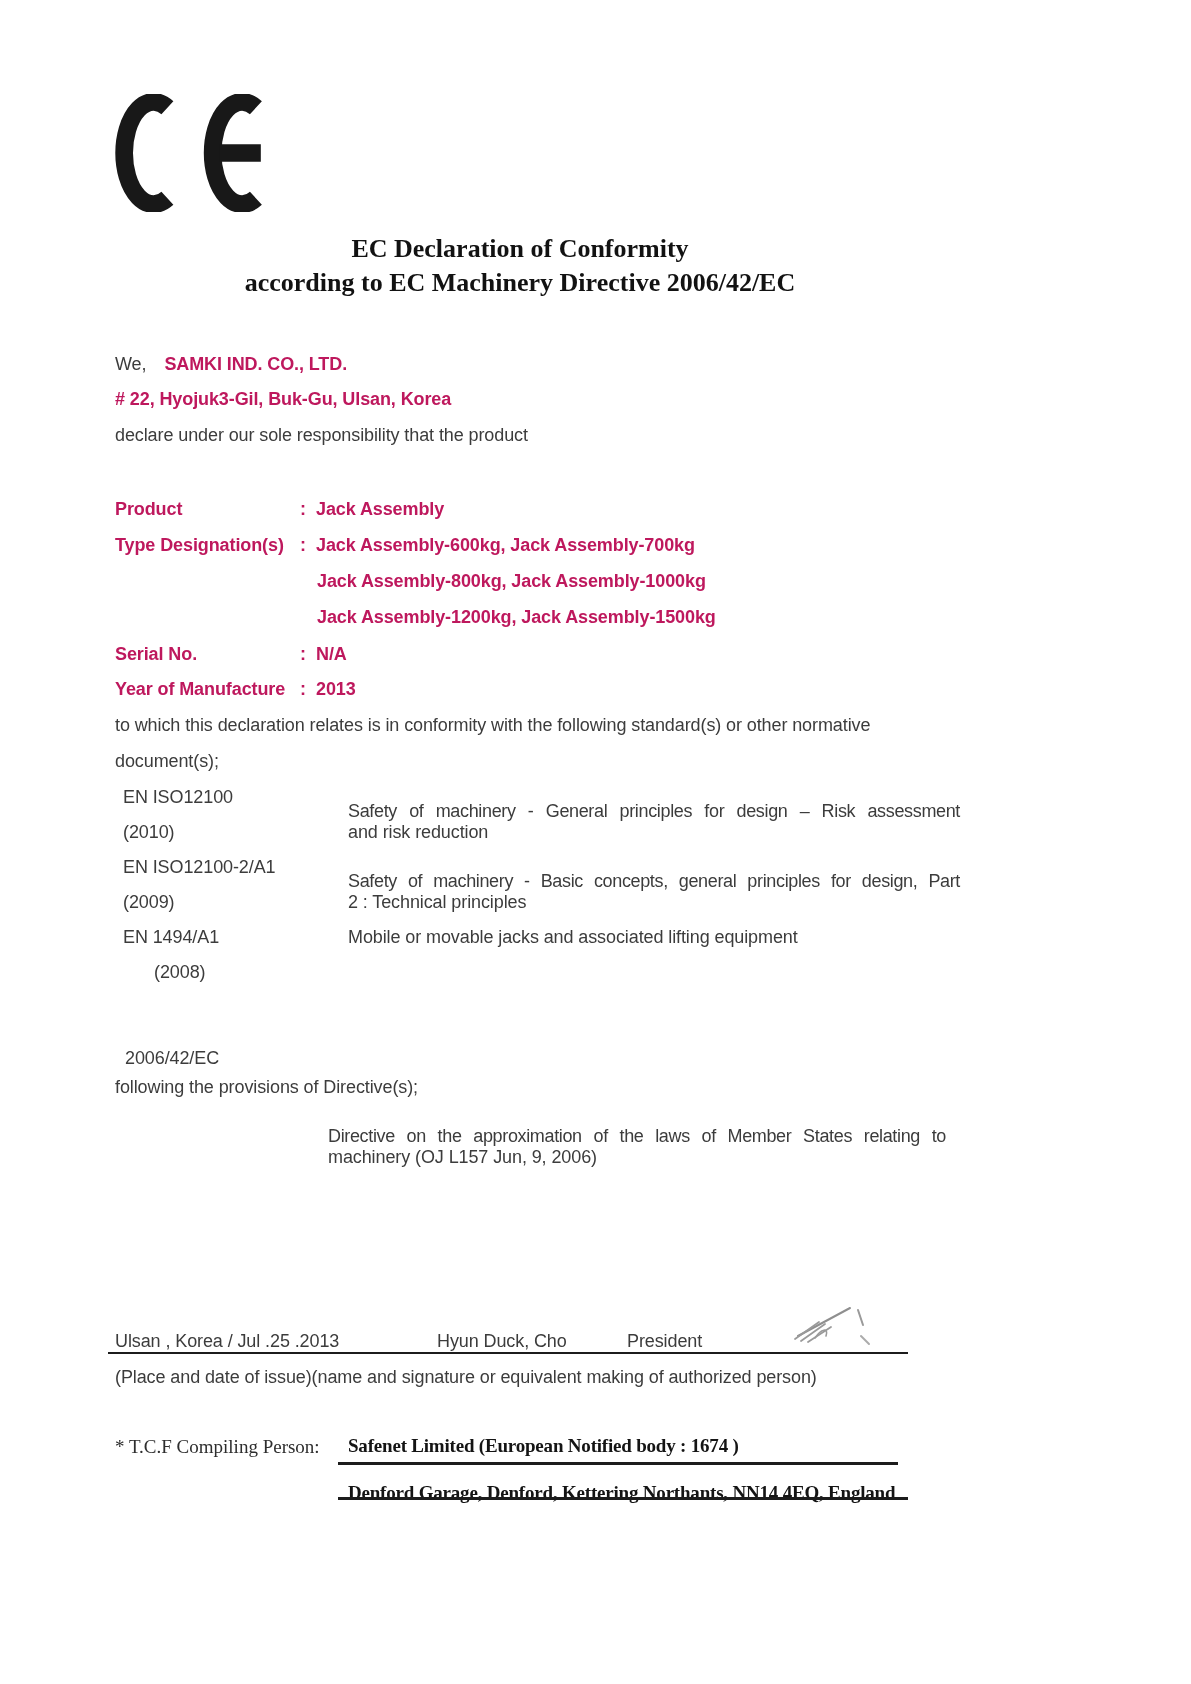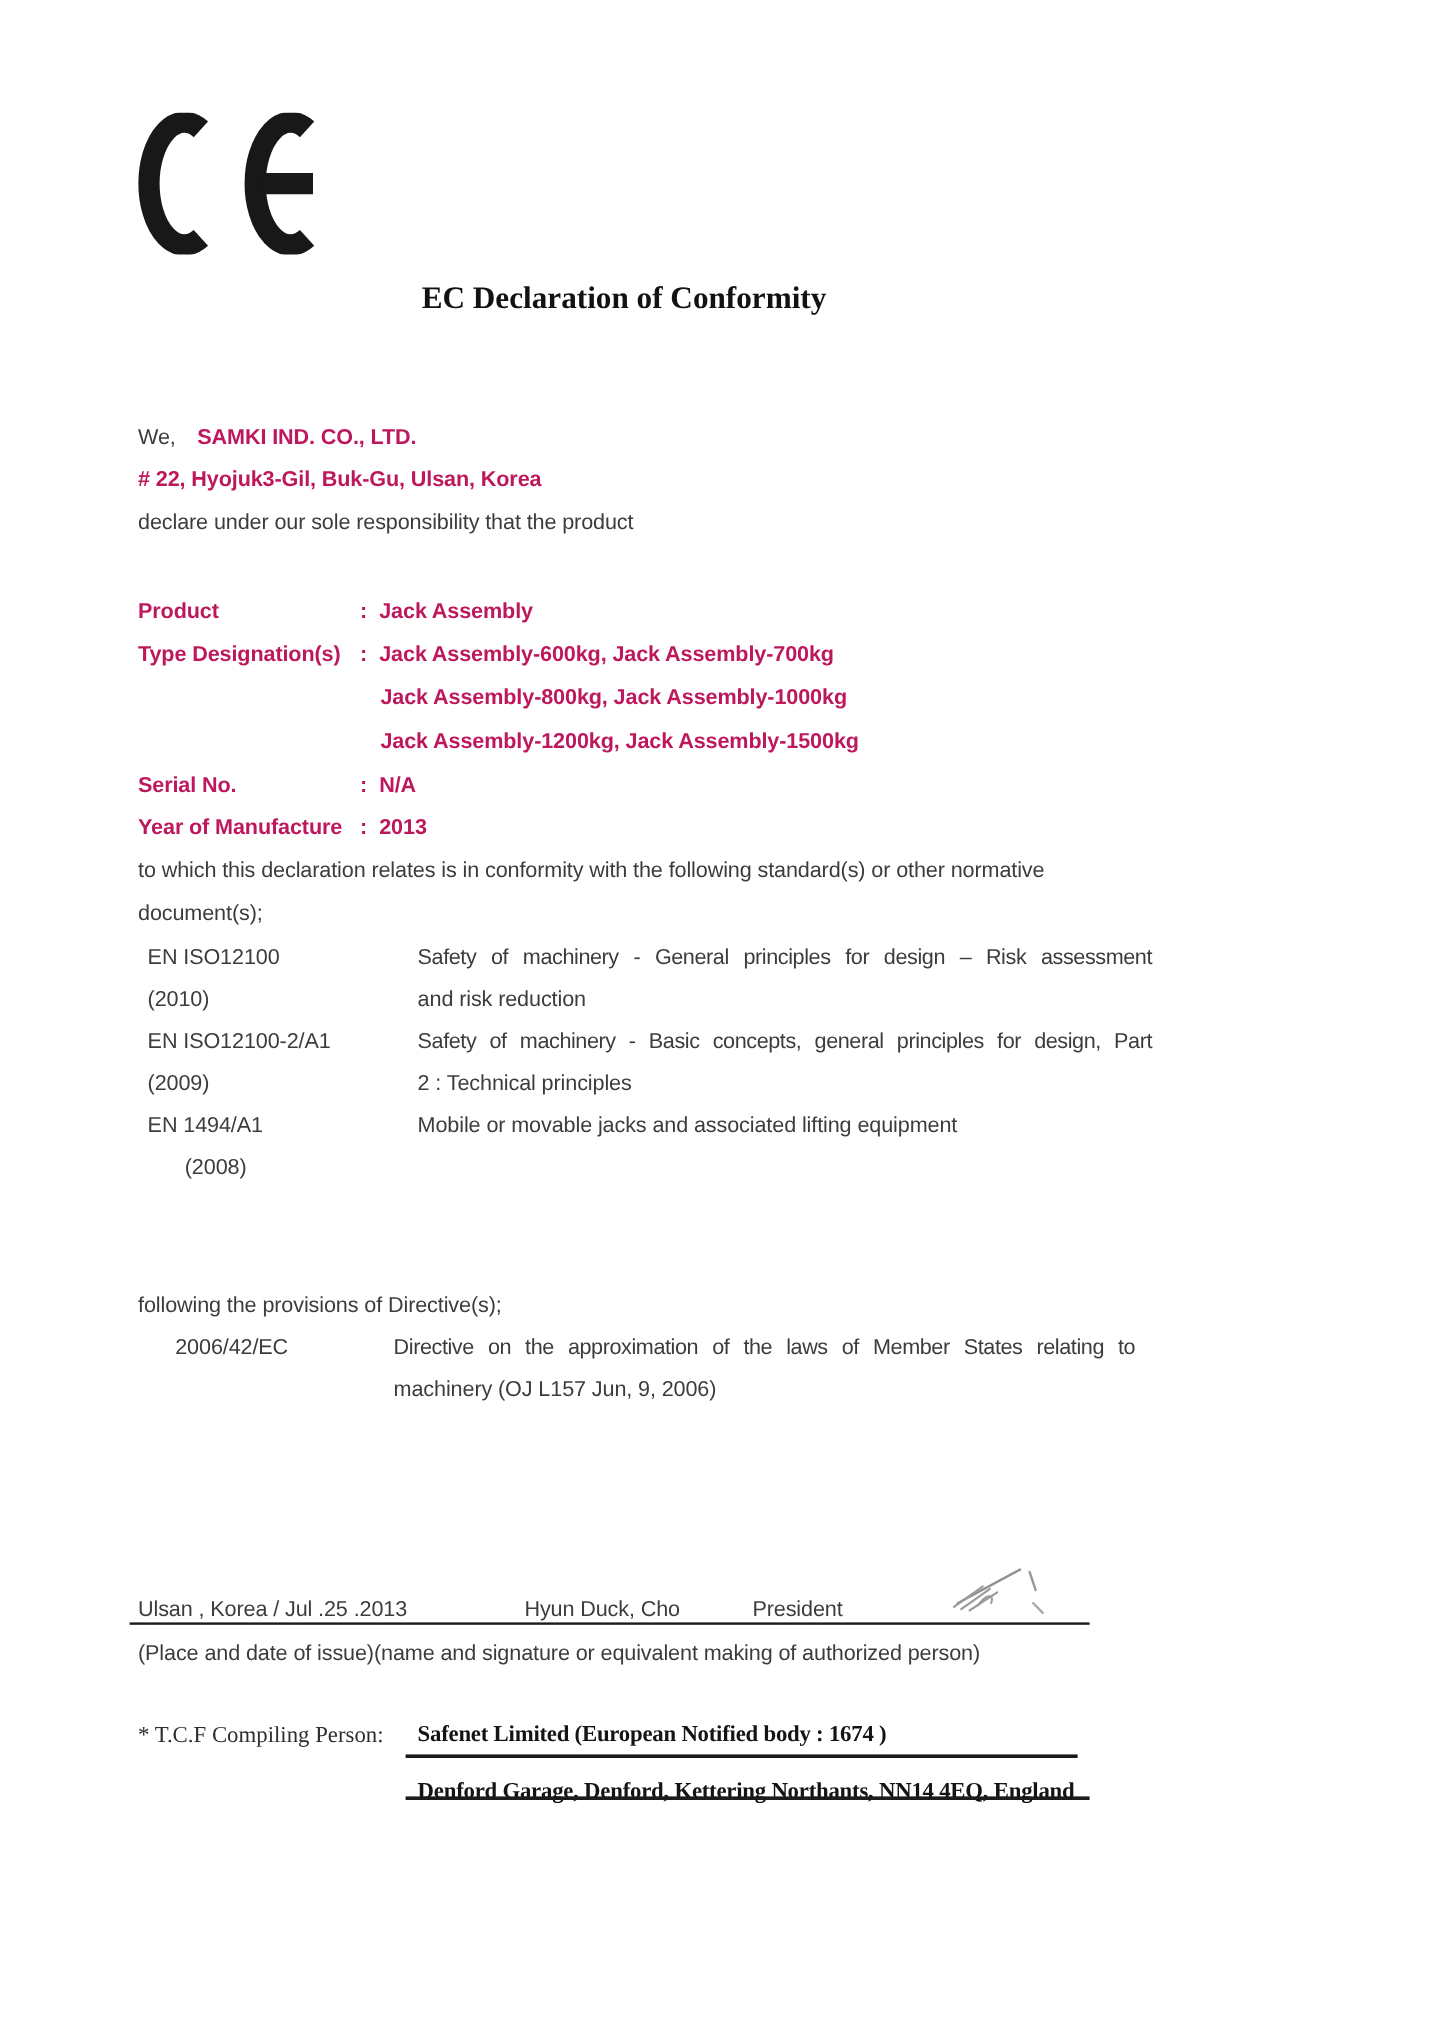--- a/index.html
+++ b/index.html
@@ -37,20 +37,21 @@
   }
   .row { display: flex; align-items: baseline; }
   .lbl { width: 185px; flex: 0 0 185px; }
   .colon { width: 14px; flex: 0 0 14px; text-align: left; }
   .val { margin-left: 2px; }
   .just {
     white-space: normal;
     text-align: justify;
     text-align-last: justify;
     letter-spacing: -0.35px;
+    margin-top: 14px;
   }
   .std-desc { left: 348px; width: 612px; }
   .dir-desc { left: 328px; width: 618px; }
   .uline { position: absolute; background: #1c1c1c; }
   .serif-reg {
     font-family: "Liberation Serif", serif;
     font-size: 19px; color: #2e2e2e;
     line-height: 30px; white-space: nowrap;
   }
   .serif-b {
@@ -68,20 +69,21 @@
 
   <div class="abs" style="left:112px; top:94px; width:158px; height:118px;">
     <svg width="158" height="118" viewBox="0 0 158 120" fill="none" xmlns="http://www.w3.org/2000/svg">
       <path d="M 55 14 A 30 52 0 1 0 55 106" stroke="#181818" stroke-width="18" fill="none"></path>
       <path d="M 145 14 A 30 52 0 1 0 145 106" stroke="#181818" stroke-width="18" fill="none"></path>
       <path d="M 108 60 H 150" stroke="#181818" stroke-width="18" fill="none"></path>
     </svg>
   </div>
 
   <div class="abs title" style="top:232px;">EC Declaration of Conformity</div>
+  <div class="abs title" style="top:266px;">according to EC Machinery Directive 2006/42/EC</div>
 
   <div class="abs sans row" style="left:115px; top:347px;">
     <span>We,</span>
     <span class="b" style="margin-left:18px;">SAMKI IND. CO., LTD.</span>
   </div>
   <div class="abs sans b" style="left:115px; top:382px;"># 22, Hyojuk3-Gil, Buk-Gu, Ulsan, Korea</div>
   <div class="abs sans" style="left:115px; top:418px;">declare under our sole responsibility that the product</div>
 
   <div class="abs sans b row" style="left:115px; top:492px;">
     <span class="lbl">Product</span>
@@ -117,21 +119,21 @@
   <div class="abs sans" style="left:123px; top:850px;text-align:center;">EN ISO12100-2/A1</div>
   <div class="abs sans just std-desc" style="top:850px;">Safety of machinery - Basic concepts, general principles for design, Part</div>
   <div class="abs sans" style="left:123px; top:885px;">(2009)</div>
   <div class="abs sans" style="left:348px; top:885px;text-align:center;">2 : Technical principles</div>
 
   <div class="abs sans" style="left:123px; top:920px;">EN 1494/A1</div>
   <div class="abs sans" style="left:348px; top:920px;">Mobile or movable jacks and associated lifting equipment</div>
   <div class="abs sans" style="left:123px; top:955px;margin-left:31px;">(2008)</div>
 
   <div class="abs sans" style="left:115px; top:1070px;">following the provisions of Directive(s);</div>
-  <div class="abs sans" style="left:125px; top:1105px;margin-left:21px;">2006/42/EC</div>
+  <div class="abs sans" style="left:125px; top:1041px;">2006/42/EC</div>
   <div class="abs sans just dir-desc" style="top:1105px;">Directive on the approximation of the laws of Member States relating to</div>
   <div class="abs sans" style="left:328px; top:1140px;">machinery (OJ L157 Jun, 9, 2006)</div>
 
   <div class="abs sans" style="left:115px; top:1324px;">Ulsan , Korea / Jul .25 .2013</div>
   <div class="abs sans" style="left:437px; top:1324px;">Hyun Duck, Cho</div>
   <div class="abs sans" style="left:627px; top:1324px;">President</div>
 
   <div class="abs" style="left:788px; top:1298px; width:92px; height:56px;">
     <svg width="92" height="56" viewBox="0 0 92 56" fill="none" xmlns="http://www.w3.org/2000/svg">
       <path d="M 10 38 L 62 10" stroke="#8f8f8f" stroke-width="2" stroke-linecap="round"></path>

